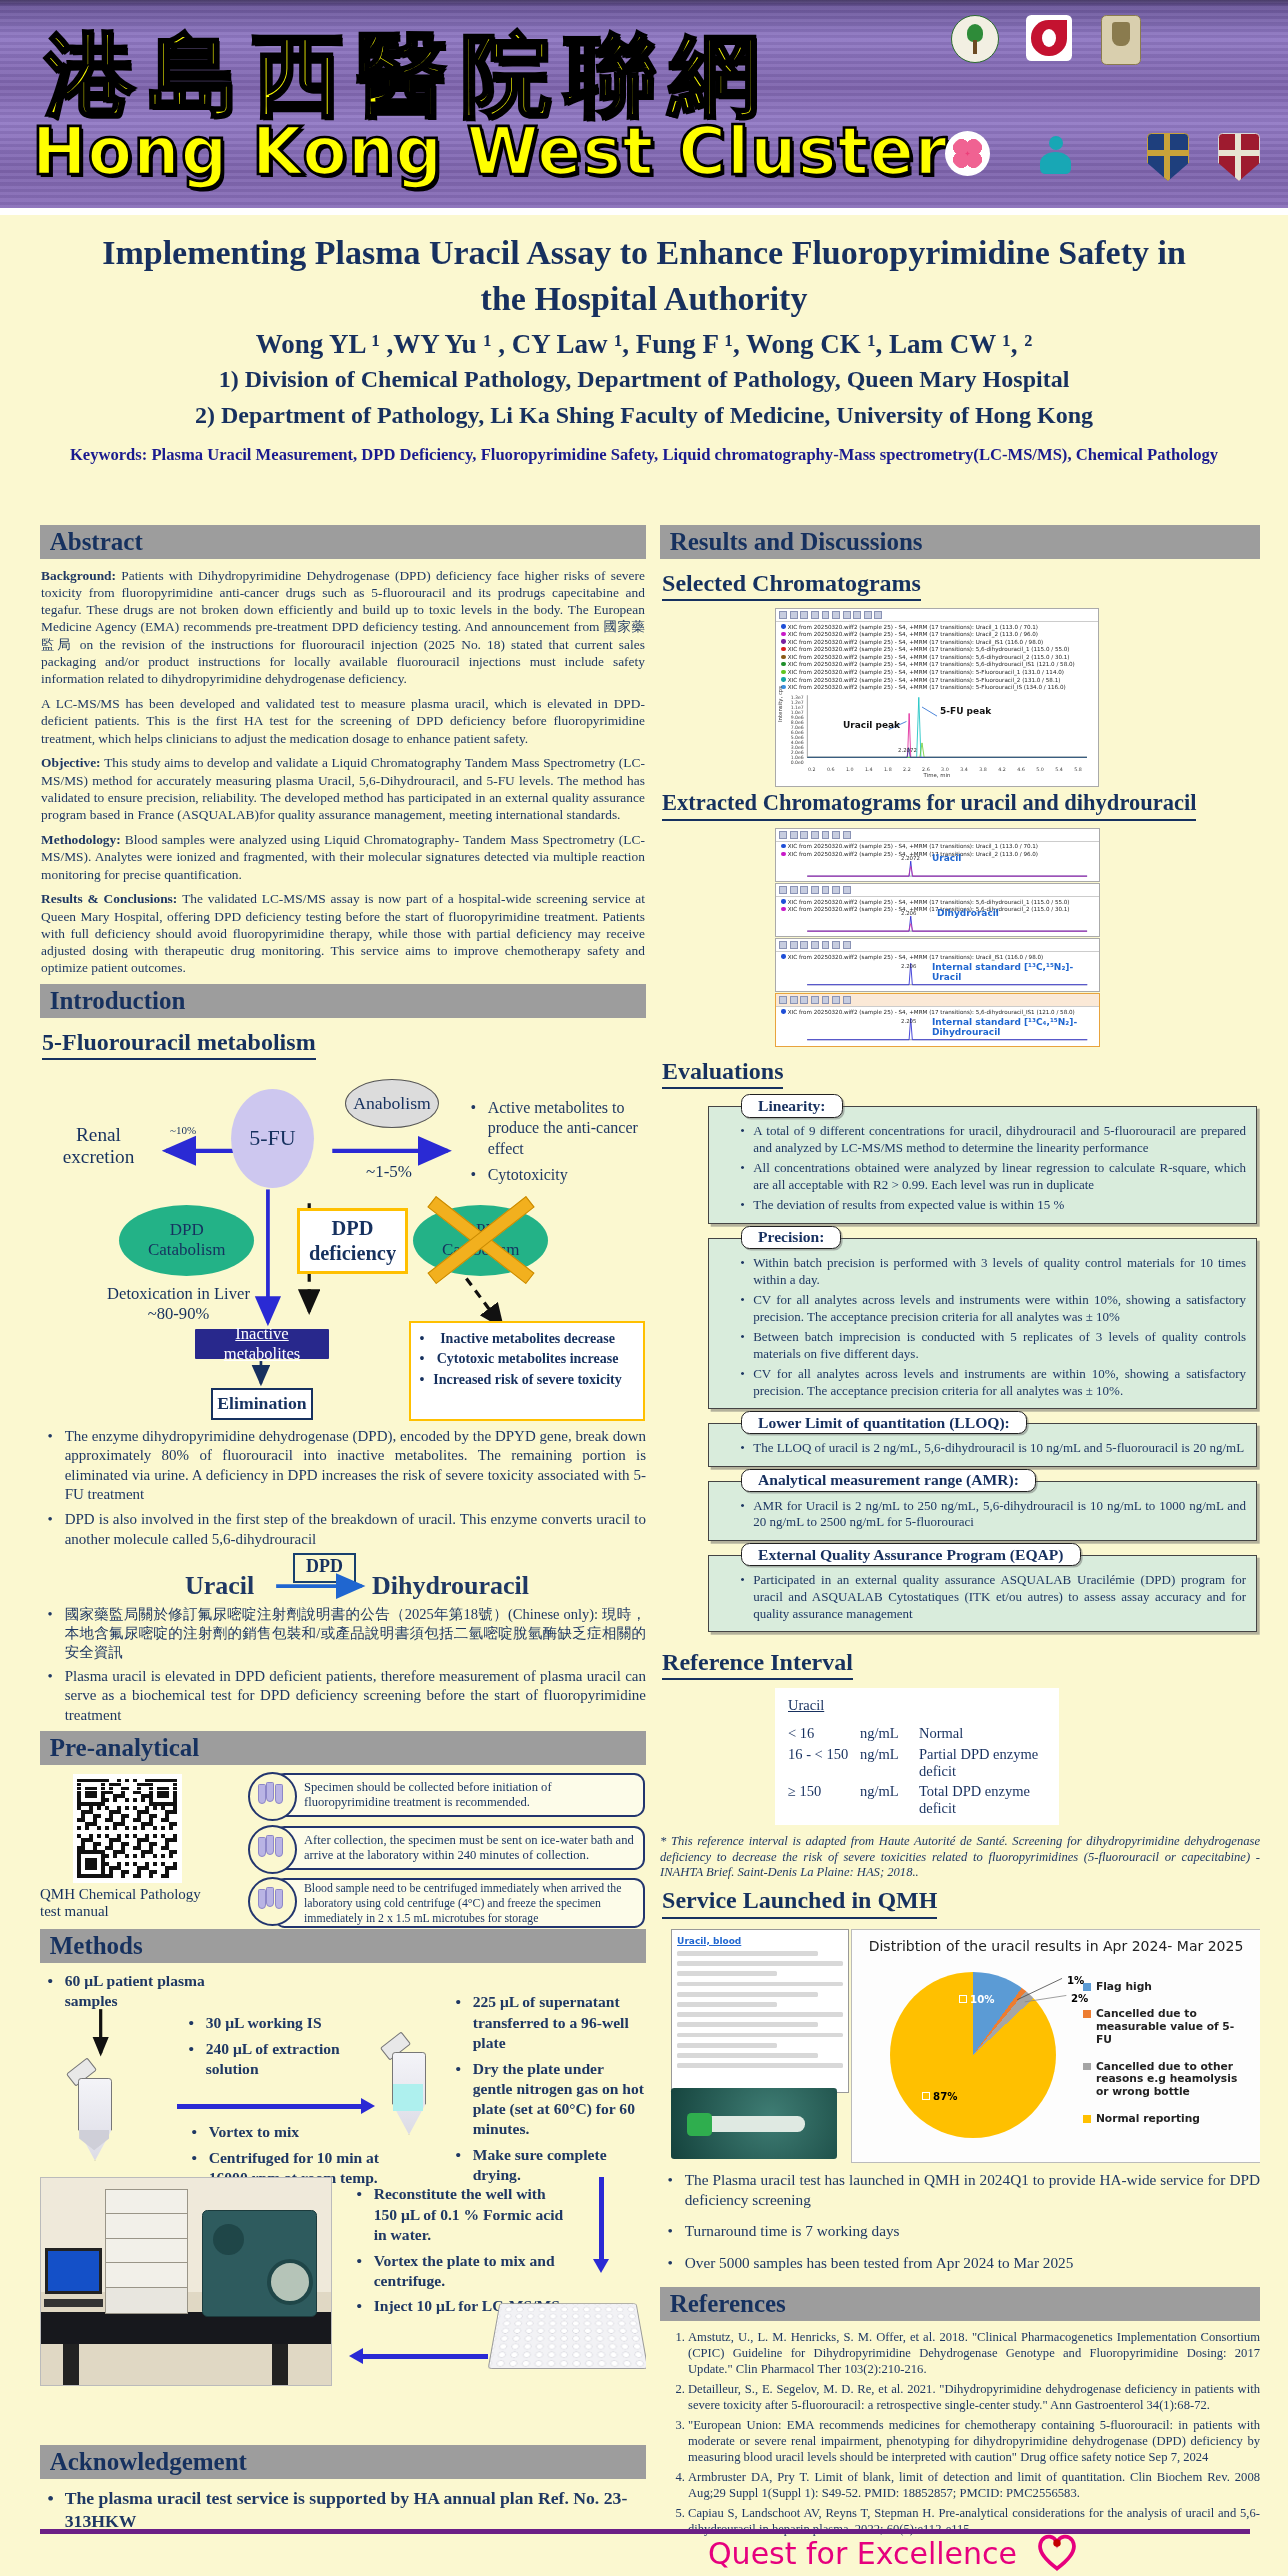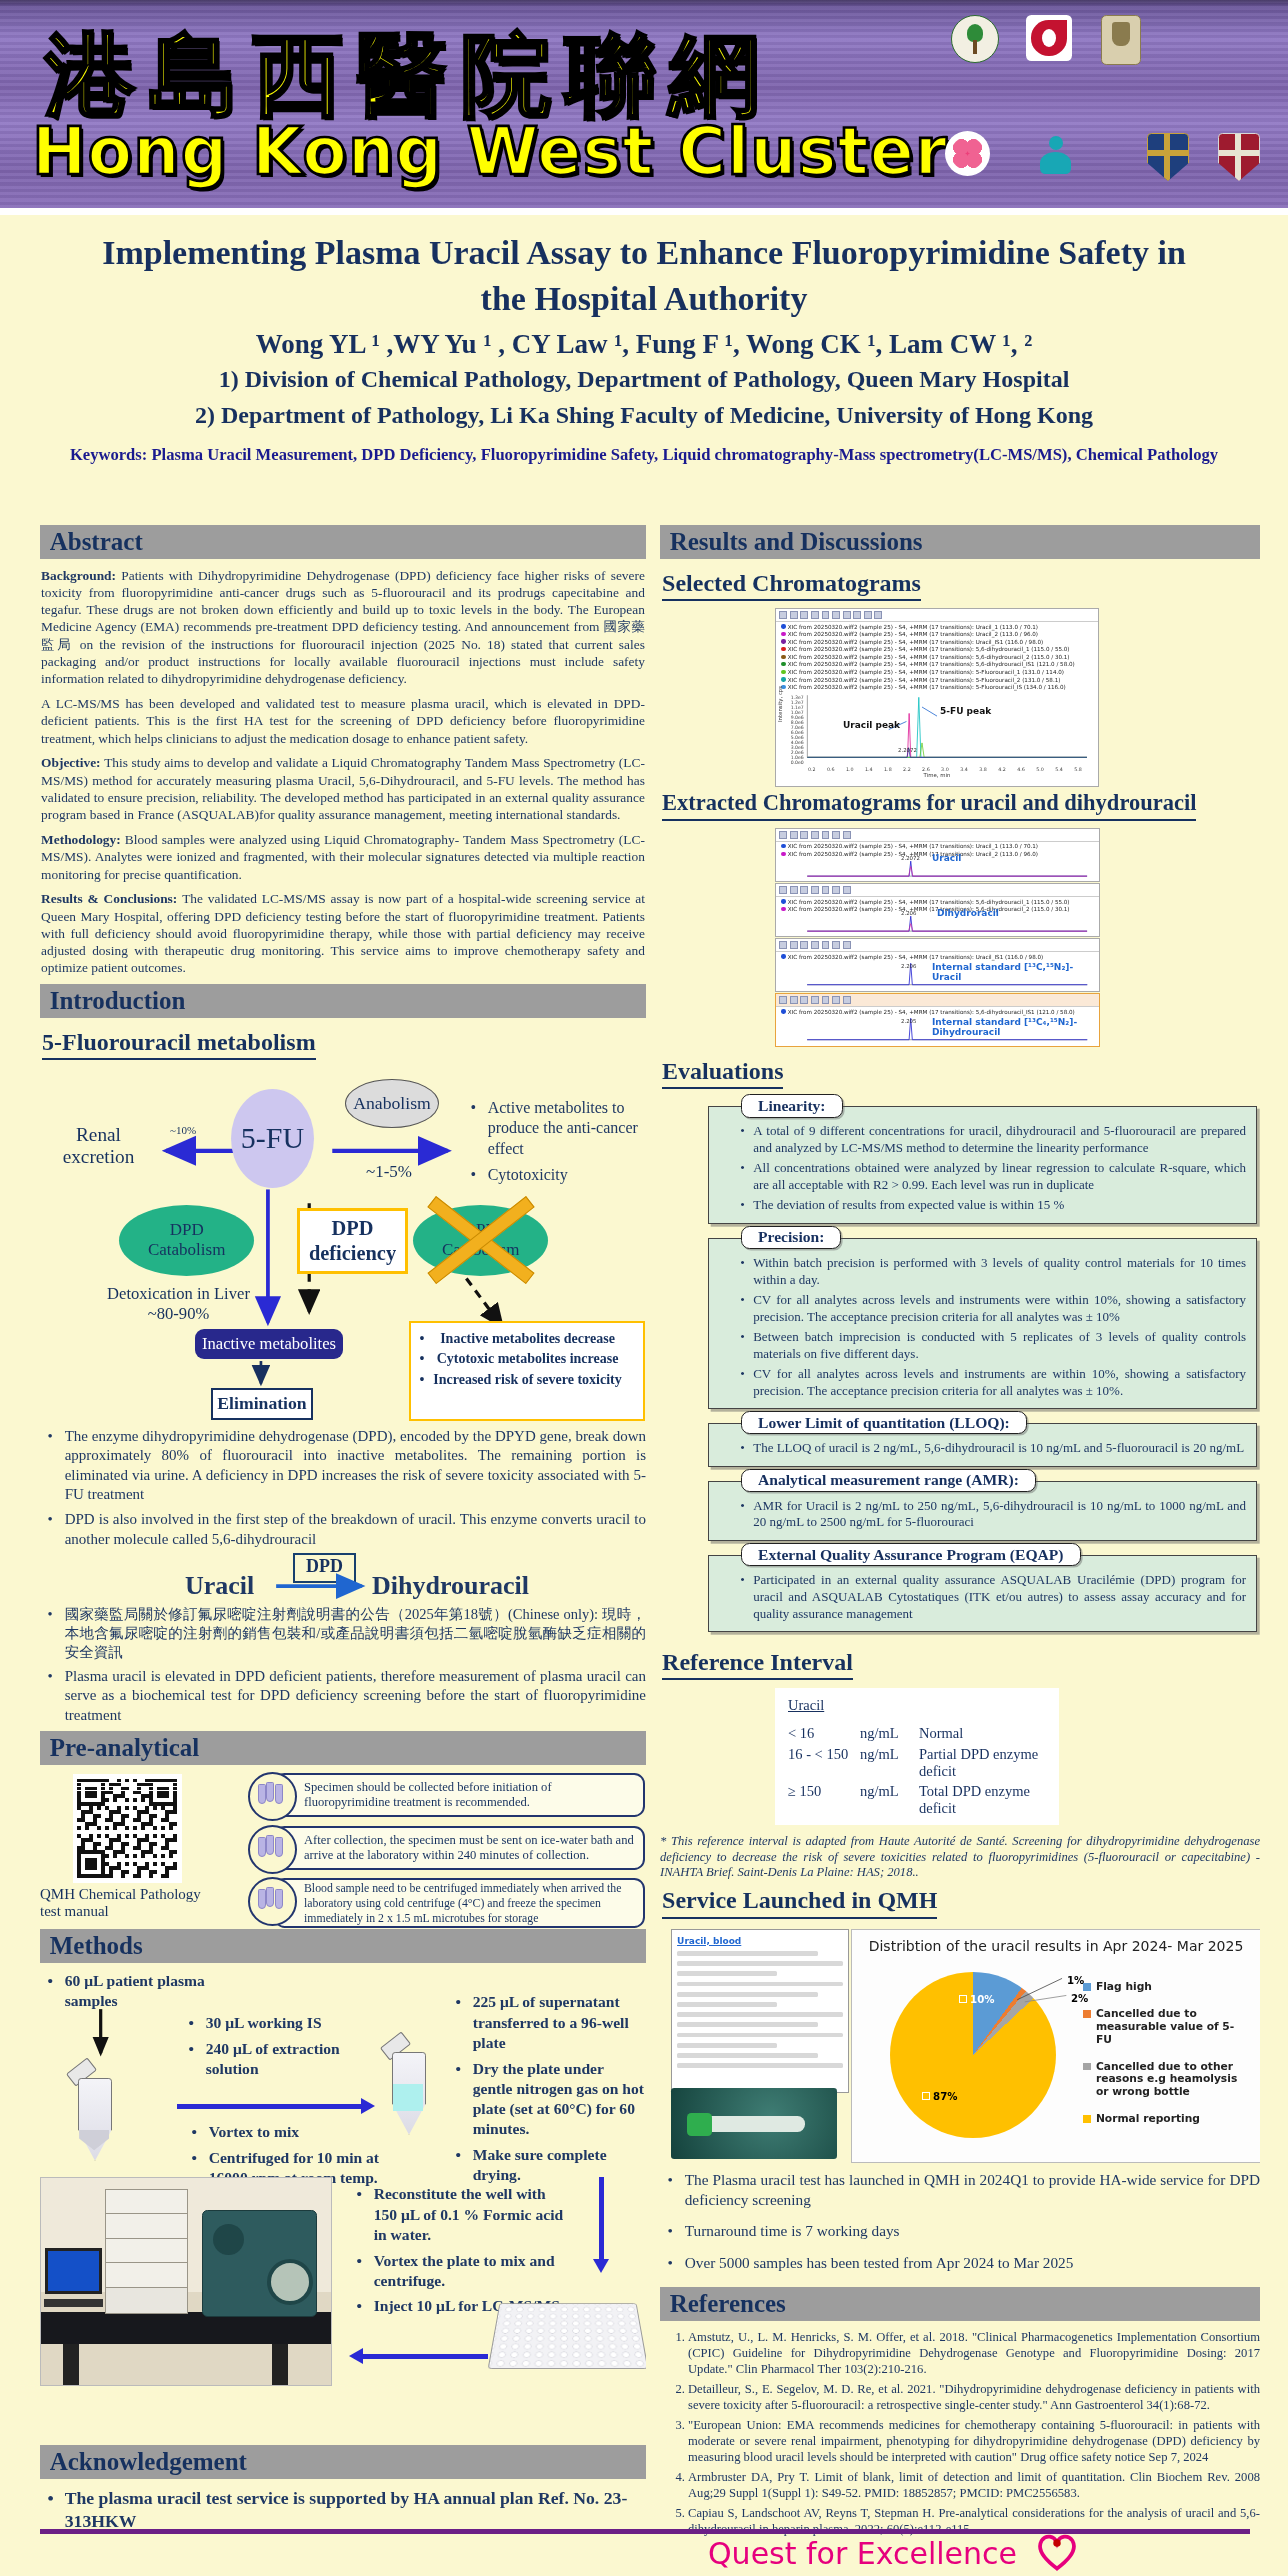--- a/index.html
+++ b/index.html
@@ -44,32 +44,32 @@
   .lead{font-weight:bold;}
   
   .blt{position:relative;font-size:15px;line-height:1.3;padding-left:21.5px;margin:0 0 5.4px 3.2px;}
   .blt:before{content:"•";position:absolute;left:4.3px;}
   
   .metab{position:relative;height:352px;margin:2.1px 0 5.4px 0;}
   .metab svg{position:absolute;left:0;top:0;}
   .dlbl{position:absolute;font-weight:normal;color:#16315f;}
   .ell{position:absolute;border-radius:50%;display:flex;align-items:center;justify-content:center;
        text-align:center;font-weight:normal;color:#16315f;}
-  .fu-ell{left:191px;top:19px;width:83px;height:99px;background:#cdc7ef;font-size:30px;font-weight:normal;}
+  .fu-ell{left:191px;top:19px;width:83px;height:99px;background:#cdc7ef;font-size:22px;font-weight:normal;}
   .ana-ell{left:305px;top:9.7px;width:92px;height:47px;background:#dcdcdc;border:1.6px solid #555;font-size:17.7px;}
   .green-ell{background:#23b287;font-size:17px;line-height:1.2;}
   .xmark:before,.xmark:after{content:"";position:absolute;left:50%;top:50%;width:123px;height:11.8px;
        background:#f2b01e;border:1.1px solid #c88a00;}
   .xmark:before{transform:translate(-50%,-50%) rotate(38deg);}
   .xmark:after{transform:translate(-50%,-50%) rotate(-38deg);}
   .wbox{position:absolute;background:#ffffff;display:flex;align-items:center;justify-content:center;
         text-align:center;font-weight:bold;color:#16315f;}
   .defbox{left:257px;top:138px;width:105px;height:60px;border:3.2px solid #ffc000;font-size:20.4px;line-height:1.2;}
-  .inactbox{left:155px;top:259px;width:148px;height:30px;background:#28288c;color:#fff;
-            border-radius:9px;font-weight:normal;font-size:16.6px;}
+  .inactbox{left:155px;top:259px;width:134px;height:30px;background:#28288c;color:#fff;
+            border-radius:1px;font-weight:normal;font-size:16.6px;text-decoration:underline;}
   .effbox{left:369px;top:251px;width:232px;height:96px;border:2.1px solid #ffc000;align-items:flex-start;justify-content:flex-start;}
   .effbox .blt{font-size:14px;font-weight:bold;margin:2.1px 0 1.1px 0;padding-left:18px;}
   .elimbox{left:171px;top:318px;width:98px;height:28px;border:2.1px solid #16315f;font-size:17.7px;}
   
   .conv{position:relative;height:46px;margin:1.1px 0 4.3px 0;}
   .conv .u{position:absolute;left:145px;top:16px;font-size:26px;font-weight:bold;}
   .conv .d{position:absolute;left:332px;top:16px;font-size:26px;font-weight:bold;}
   .conv .dpdbox{position:absolute;left:253px;top:-2.1px;width:59px;height:26px;border:2.1px solid #17406e;
         background:#fbf8d0;color:#16315f;font-size:18px;font-weight:bold;text-align:center;line-height:23.6px;}
   

